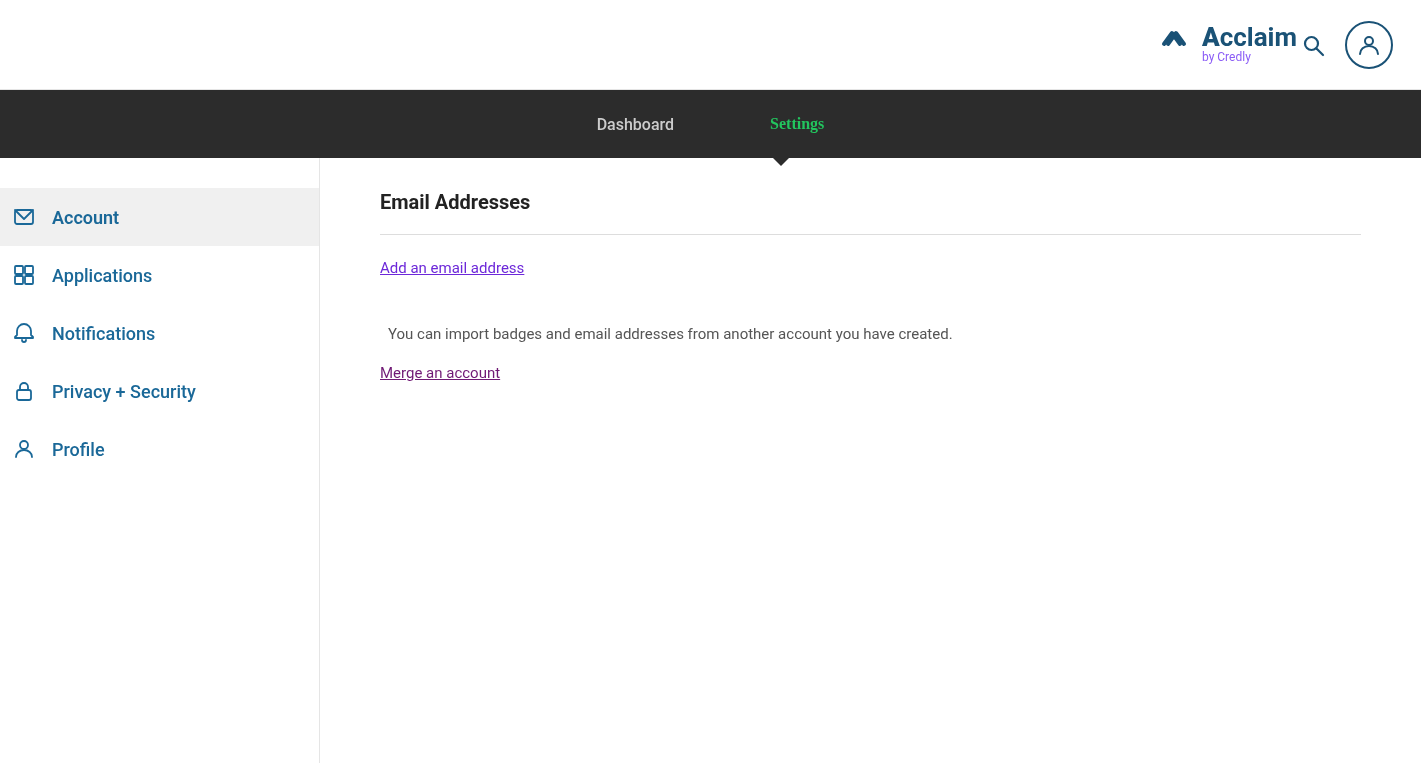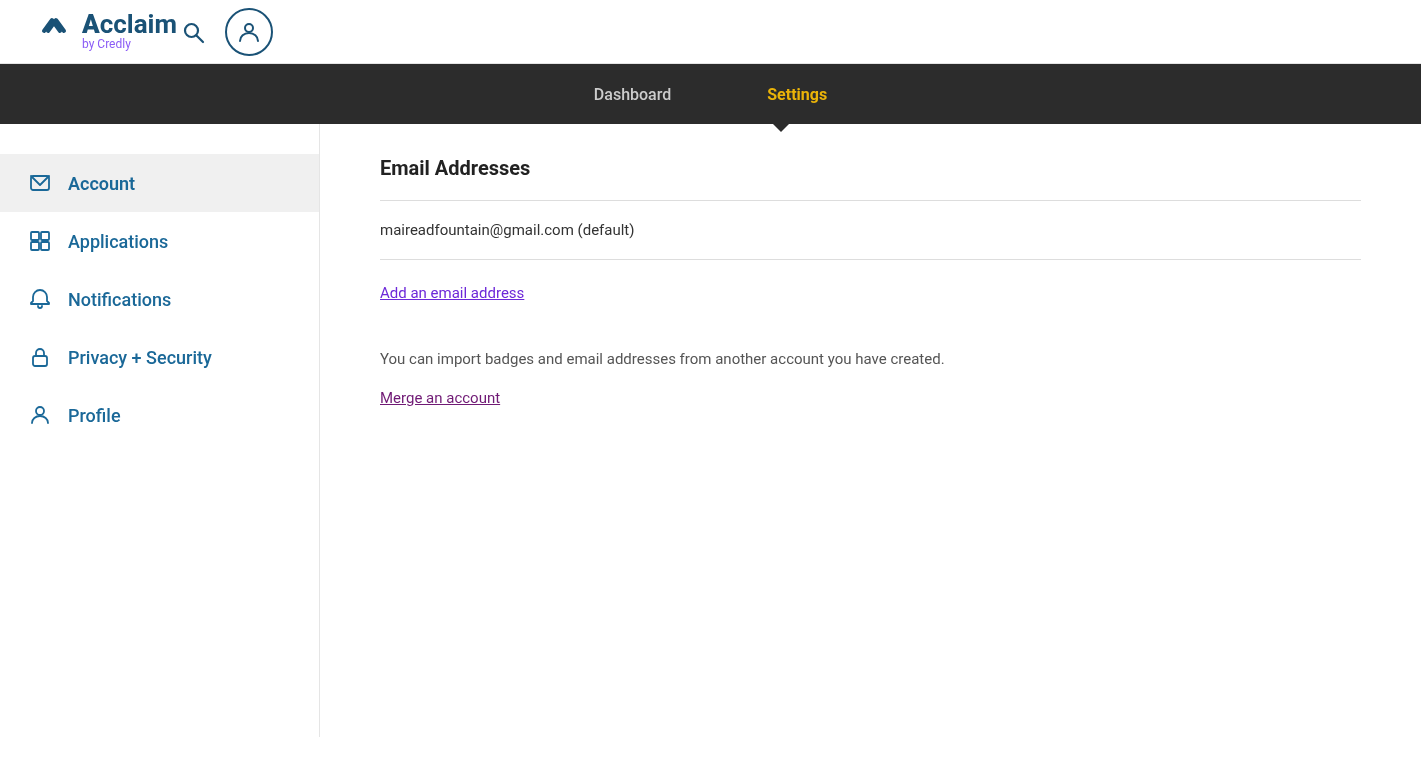--- a/index.html
+++ b/index.html
@@ -2,23 +2,23 @@
 <html><head>
   <meta charset="utf-8">
   <style>
     * { margin: 0; padding: 0; box-sizing: border-box; }
     body { font-family: -apple-system, BlinkMacSystemFont, 'Segoe UI', Roboto, sans-serif; background: #fff; color: #333; }
 
     
     .header {
       display: flex;
       align-items: center;
-      justify-content: flex-start;
-      height: 64px;
-      padding: 0 40px;
+      justify-content: flex-end;
+      height: 90px;
+      padding: 0 28px;
       border-bottom: 1px solid #e5e5e5;
       background: #fff;
     }
     .logo-area {
       display: flex;
       align-items: center;
     }
     .logo-icon {
       color: #1a5276;
       font-size: 36px;
@@ -63,38 +63,39 @@
       color: #1a5276;
       font-size: 22px;
       display: flex;
       align-items: center;
       justify-content: center;
     }
 
     
     .nav-bar {
       background: #2c2c2c;
-      height: 60px;
+      height: 68px;
       display: flex;
       align-items: center;
       justify-content: center;
       gap: 80px;
       position: relative;
     }
     .nav-item {
       color: #ccc;
       font-size: 16px;
       cursor: pointer;
       text-decoration: none;
       font-weight: 500;
       padding: 0 8px;
     }
     .nav-item.active {
-      color: #eab308;
+      color: #22c55e;
       font-weight: 700;
+      font-family: Liberation Serif, serif;
     }
     .nav-indicator {
       position: absolute;
       bottom: -8px;
       left: 50%;
       transform: translateX(60px);
       width: 0;
       height: 0;
       border-left: 10px solid transparent;
       border-right: 10px solid transparent;
@@ -111,21 +112,21 @@
     .sidebar {
       width: 320px;
       min-width: 280px;
       padding: 30px 0;
       border-right: 1px solid #e5e5e5;
     }
     .sidebar-item {
       display: flex;
       align-items: center;
       gap: 16px;
-      padding: 18px 28px;
+      padding: 18px 12px;
       cursor: pointer;
       color: #1a6898;
       font-size: 18px;
       font-weight: 500;
       text-decoration: none;
     }
     .sidebar-item.active {
       background: #f0f0f0;
       font-weight: 600;
     }
@@ -186,21 +187,21 @@
       cursor: pointer;
     }
 
     
     .merge-section {
       margin-top: 48px;
     }
     .merge-description {
       font-size: 15px;
       color: #555;
-      margin: 12px 0 20px 0;
+      margin: 12px 0 20px 8px;
     }
     .merge-link {
       color: #701a75;
       text-decoration: underline;
       font-size: 15px;
       cursor: pointer;
     }
 
     
     svg { display: block; }
@@ -304,23 +305,20 @@
 
   </aside>
 
   <main class="content-area">
 
     <section>
       <h2 class="section-title">Email Addresses</h2>
       <hr class="divider">
 
       
-      <div class="email-row">
-        <span class="email-text">maireadfountain@gmail.com (default)</span>
-      </div>
 
       
 
       <a class="add-email-link">Add an email address</a>
     </section>
 
     <section class="merge-section">
       <p class="merge-description">You can import badges and email addresses from another account you have created.</p>
       <a class="merge-link">Merge an account</a>
     </section>

